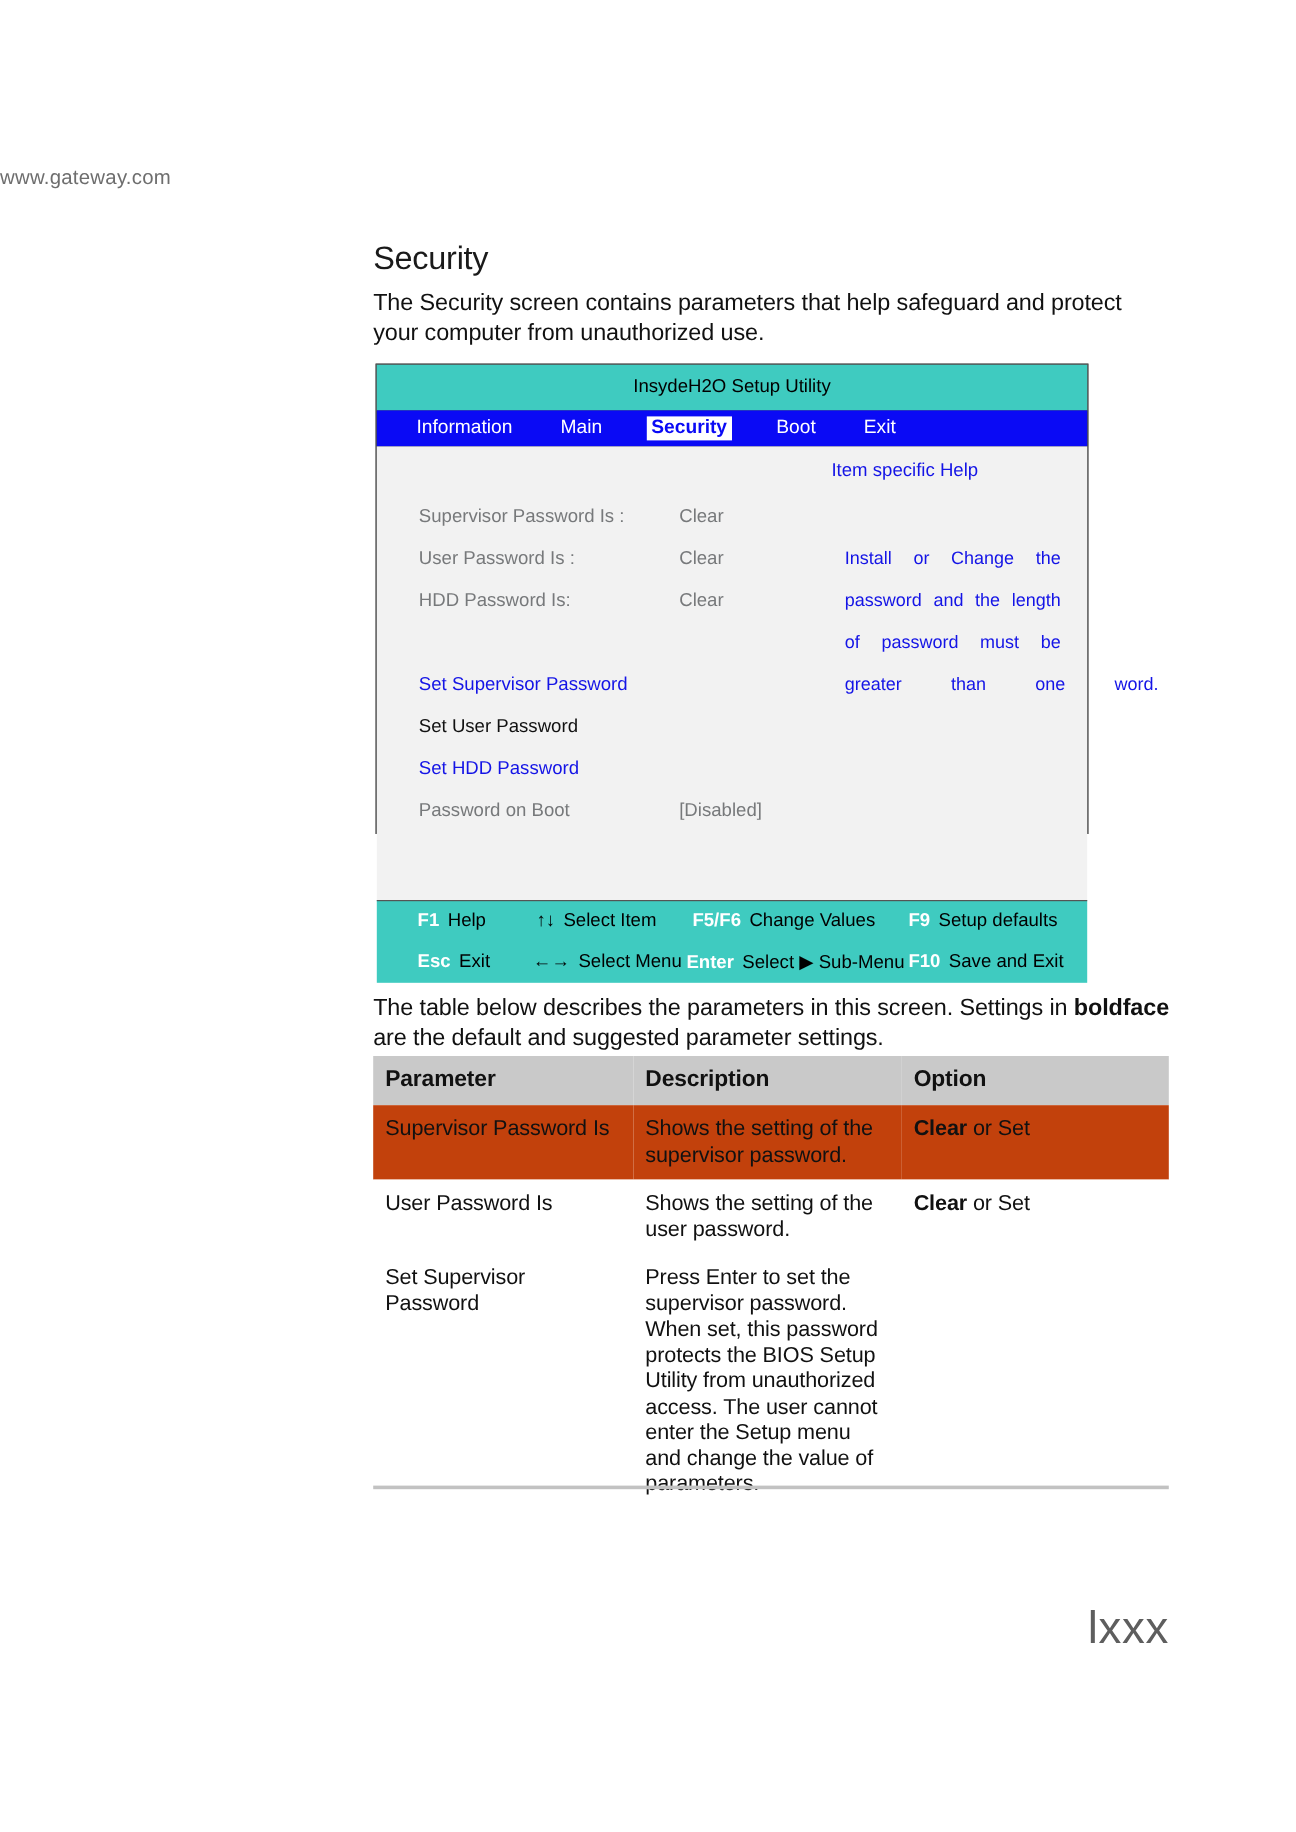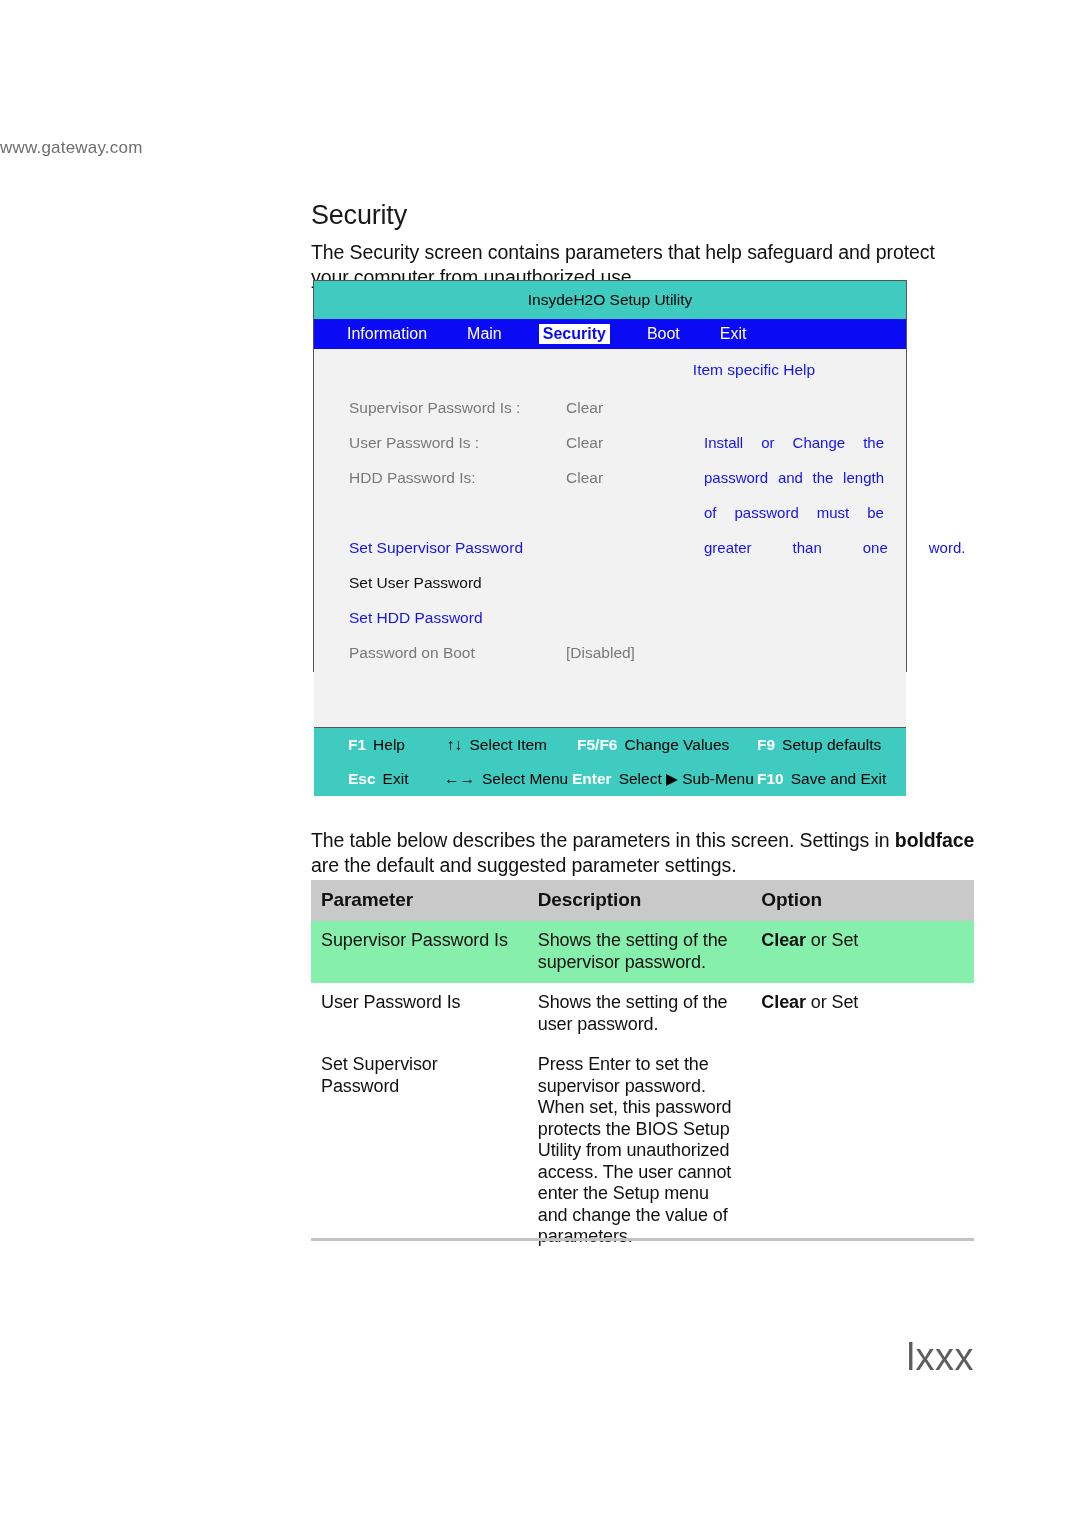--- a/index.html
+++ b/index.html
@@ -45,21 +45,21 @@
     font-size: 19.5px;
     line-height: 25px;
     color: #111111;
     letter-spacing: -0.1px;
   }
 
   
   .bios {
     position: absolute;
     left: 313px;
-    top: 280px;
+    top: 303px;
     width: 594px;
     height: 392px;
     border: 1.5px solid #555555;
     box-sizing: border-box;
     background: #404040;
     font-family: "Liberation Sans", sans-serif;
   }
   .bios-titlebar {
     height: 38px;
     background: #3FCBC0;
@@ -211,21 +211,21 @@
     font-size: 19px;
     padding: 9px 0 10px 10px;
     letter-spacing: -0.1px;
   }
   .param-table td {
     vertical-align: top;
     padding: 9px 8px 10px 10px;
     line-height: 21.5px;
     letter-spacing: -0.1px;
   }
-  .param-table tr.shade td { background: #86efac; }
+  .param-table tr.shade td { background: #c2410c; }
   .param-table tr.plain td { background: #FFFFFF; }
   .param-table tr.shade + tr.plain td,
   .param-table tr.plain + tr.shade td { }
   .col-param { width: 216px; }
   .col-desc  { width: 222px; }
   .col-opt   { width: 225px; }
   .param-table td b { font-weight: bold; }
   .rule-bottom {
     position: absolute;
     left: 311px;

